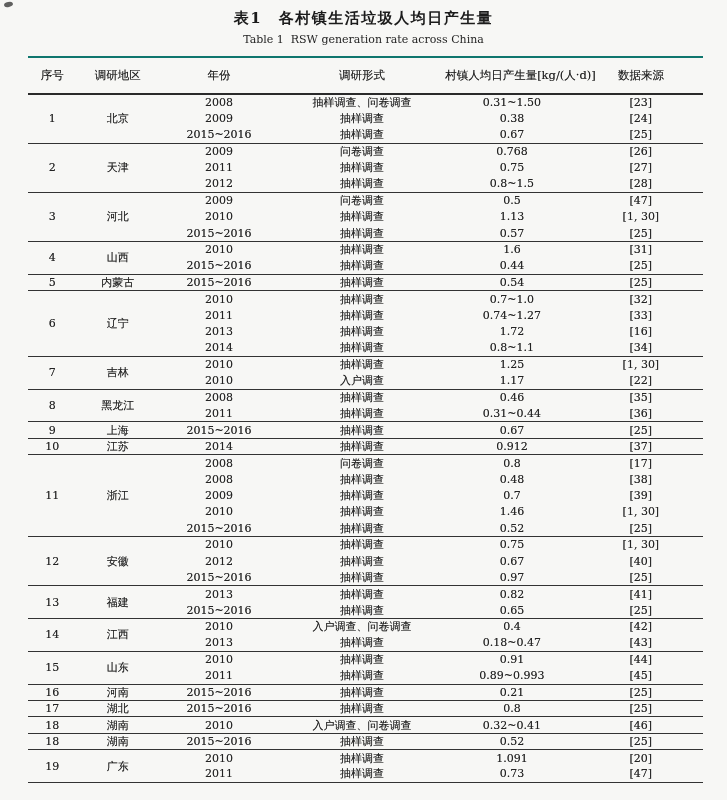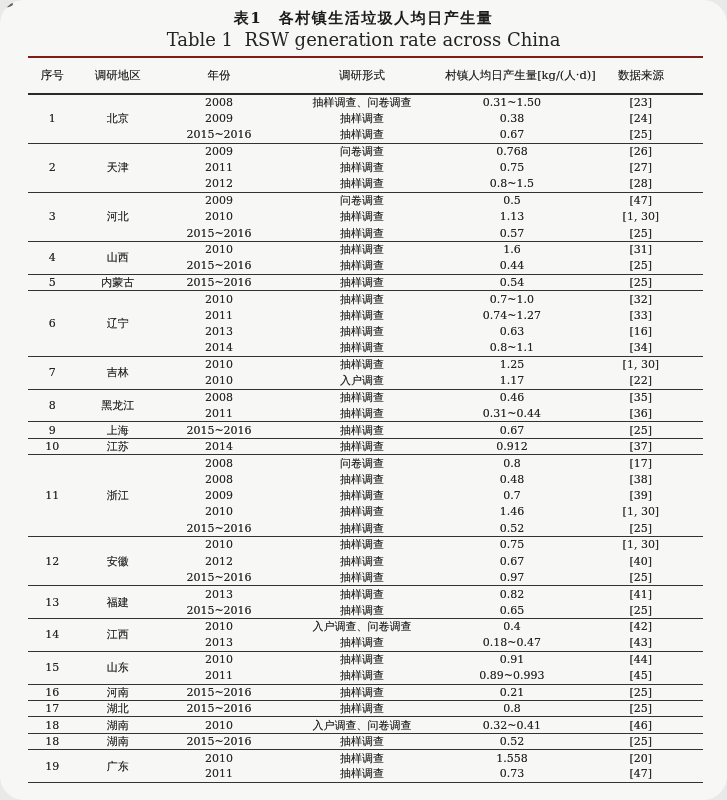--- a/index.html
+++ b/index.html
@@ -6,21 +6,20 @@
   html, body { background: #e9e9e9; }
   body { font-family: "DejaVu Serif", "Liberation Serif", serif; }
   .page {
     position: relative;
     width: 727px;
     height: 800px;
     margin: 0 auto;
     background: #f7f7f5;
     overflow: hidden;
     color: #222;
-    border-radius: 24px;
   }
   .corner-speck {
     position: absolute;
     left: 4px; top: 2px;
     width: 9px; height: 5px;
     background: #3a3a3a;
     border-radius: 50%;
     opacity: .8;
     transform: rotate(-12deg);
   }
@@ -30,21 +29,21 @@
     font-size: 15px;
     line-height: 18px;
     font-weight: bold;
     letter-spacing: 1.5px;
     color: #1b1b1b;
     white-space: pre;
   }
   .title-en {
     margin-top: 5px;
     text-align: center;
-    font-size: 18px;
+    font-size: 11px;
     line-height: 15px;
     color: #242424;
     white-space: pre;
   }
   table.rsw {
     border-collapse: collapse;
     table-layout: fixed;
     width: 675px;
     margin: 9px 0 0 28px;
     text-shadow: 0 0 0.4px rgba(0,0,0,.45);
@@ -55,21 +54,21 @@
   table.rsw col.c-survey { width: 24.6%; }
   table.rsw col.c-rate   { width: 19.8%; }
   table.rsw col.c-source { width: 18.4%; }
   table.rsw th {
     height: 37px;
     font-size: 11.5px;
     font-weight: normal;
     text-align: center;
     vertical-align: middle;
     color: #1e1e1e;
-    border-top: 2px solid #7f1d1d;
+    border-top: 2px solid #0f766e;
     border-bottom: 2px solid #2a2a2a;
     white-space: nowrap;
     overflow: visible;
   }
   table.rsw td {
     height: 16.4px;
     font-size: 11px;
     text-align: center;
     vertical-align: middle;
     color: #232323;
@@ -201,21 +200,21 @@
         </tr>
         <tr>
           <td>2011</td>
           <td>抽样调查</td>
           <td>0.74~1.27</td>
           <td>[33]</td>
         </tr>
         <tr>
           <td>2013</td>
           <td>抽样调查</td>
-          <td>0.63</td>
+          <td>1.72</td>
           <td>[16]</td>
         </tr>
         <tr>
           <td class="group-end">2014</td>
           <td class="group-end">抽样调查</td>
           <td class="group-end">0.8~1.1</td>
           <td class="group-end">[34]</td>
         </tr>
         <tr>
           <td rowspan="2" class="group-span">7</td>
@@ -385,21 +384,21 @@
           <td class="group-end">2015~2016</td>
           <td class="group-end">抽样调查</td>
           <td class="group-end">0.52</td>
           <td class="group-end">[25]</td>
         </tr>
         <tr>
           <td rowspan="2" class="group-span">19</td>
           <td rowspan="2" class="group-span">广东</td>
           <td>2010</td>
           <td>抽样调查</td>
-          <td>1.558</td>
+          <td>1.091</td>
           <td>[20]</td>
         </tr>
         <tr>
           <td class="group-end">2011</td>
           <td class="group-end">抽样调查</td>
           <td class="group-end">0.73</td>
           <td class="group-end">[47]</td>
         </tr>
       </tbody>
   </table>

